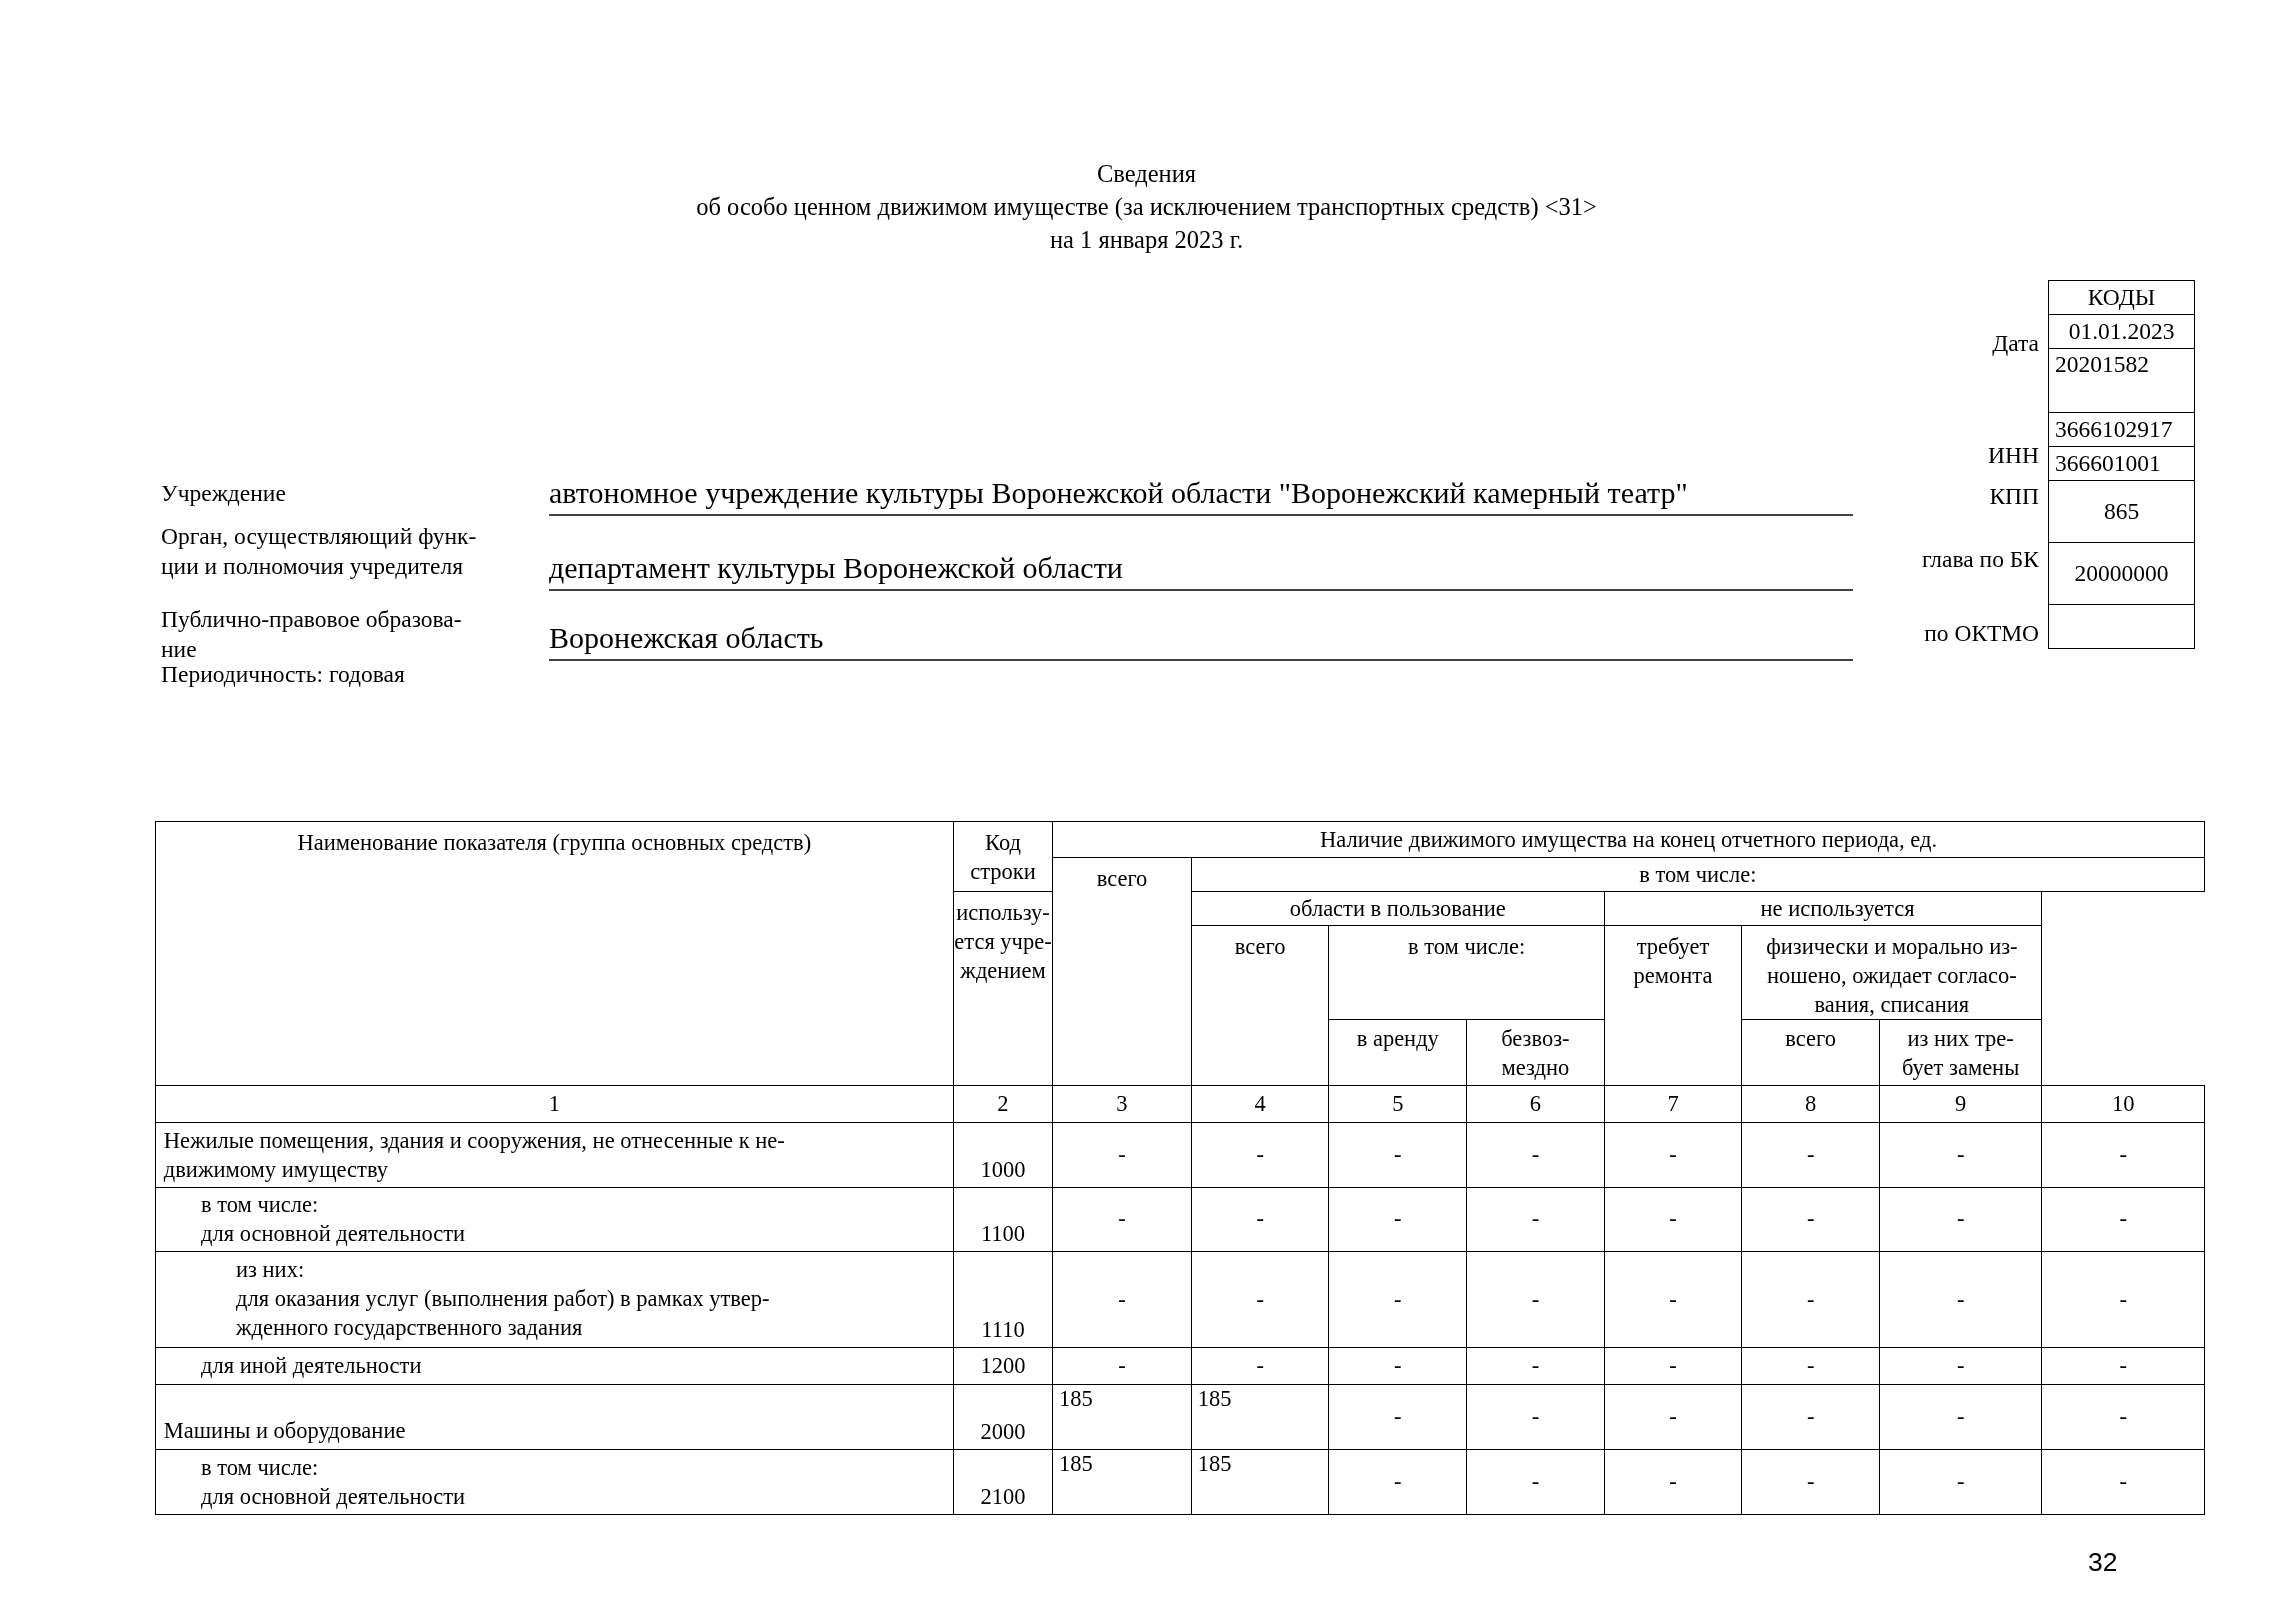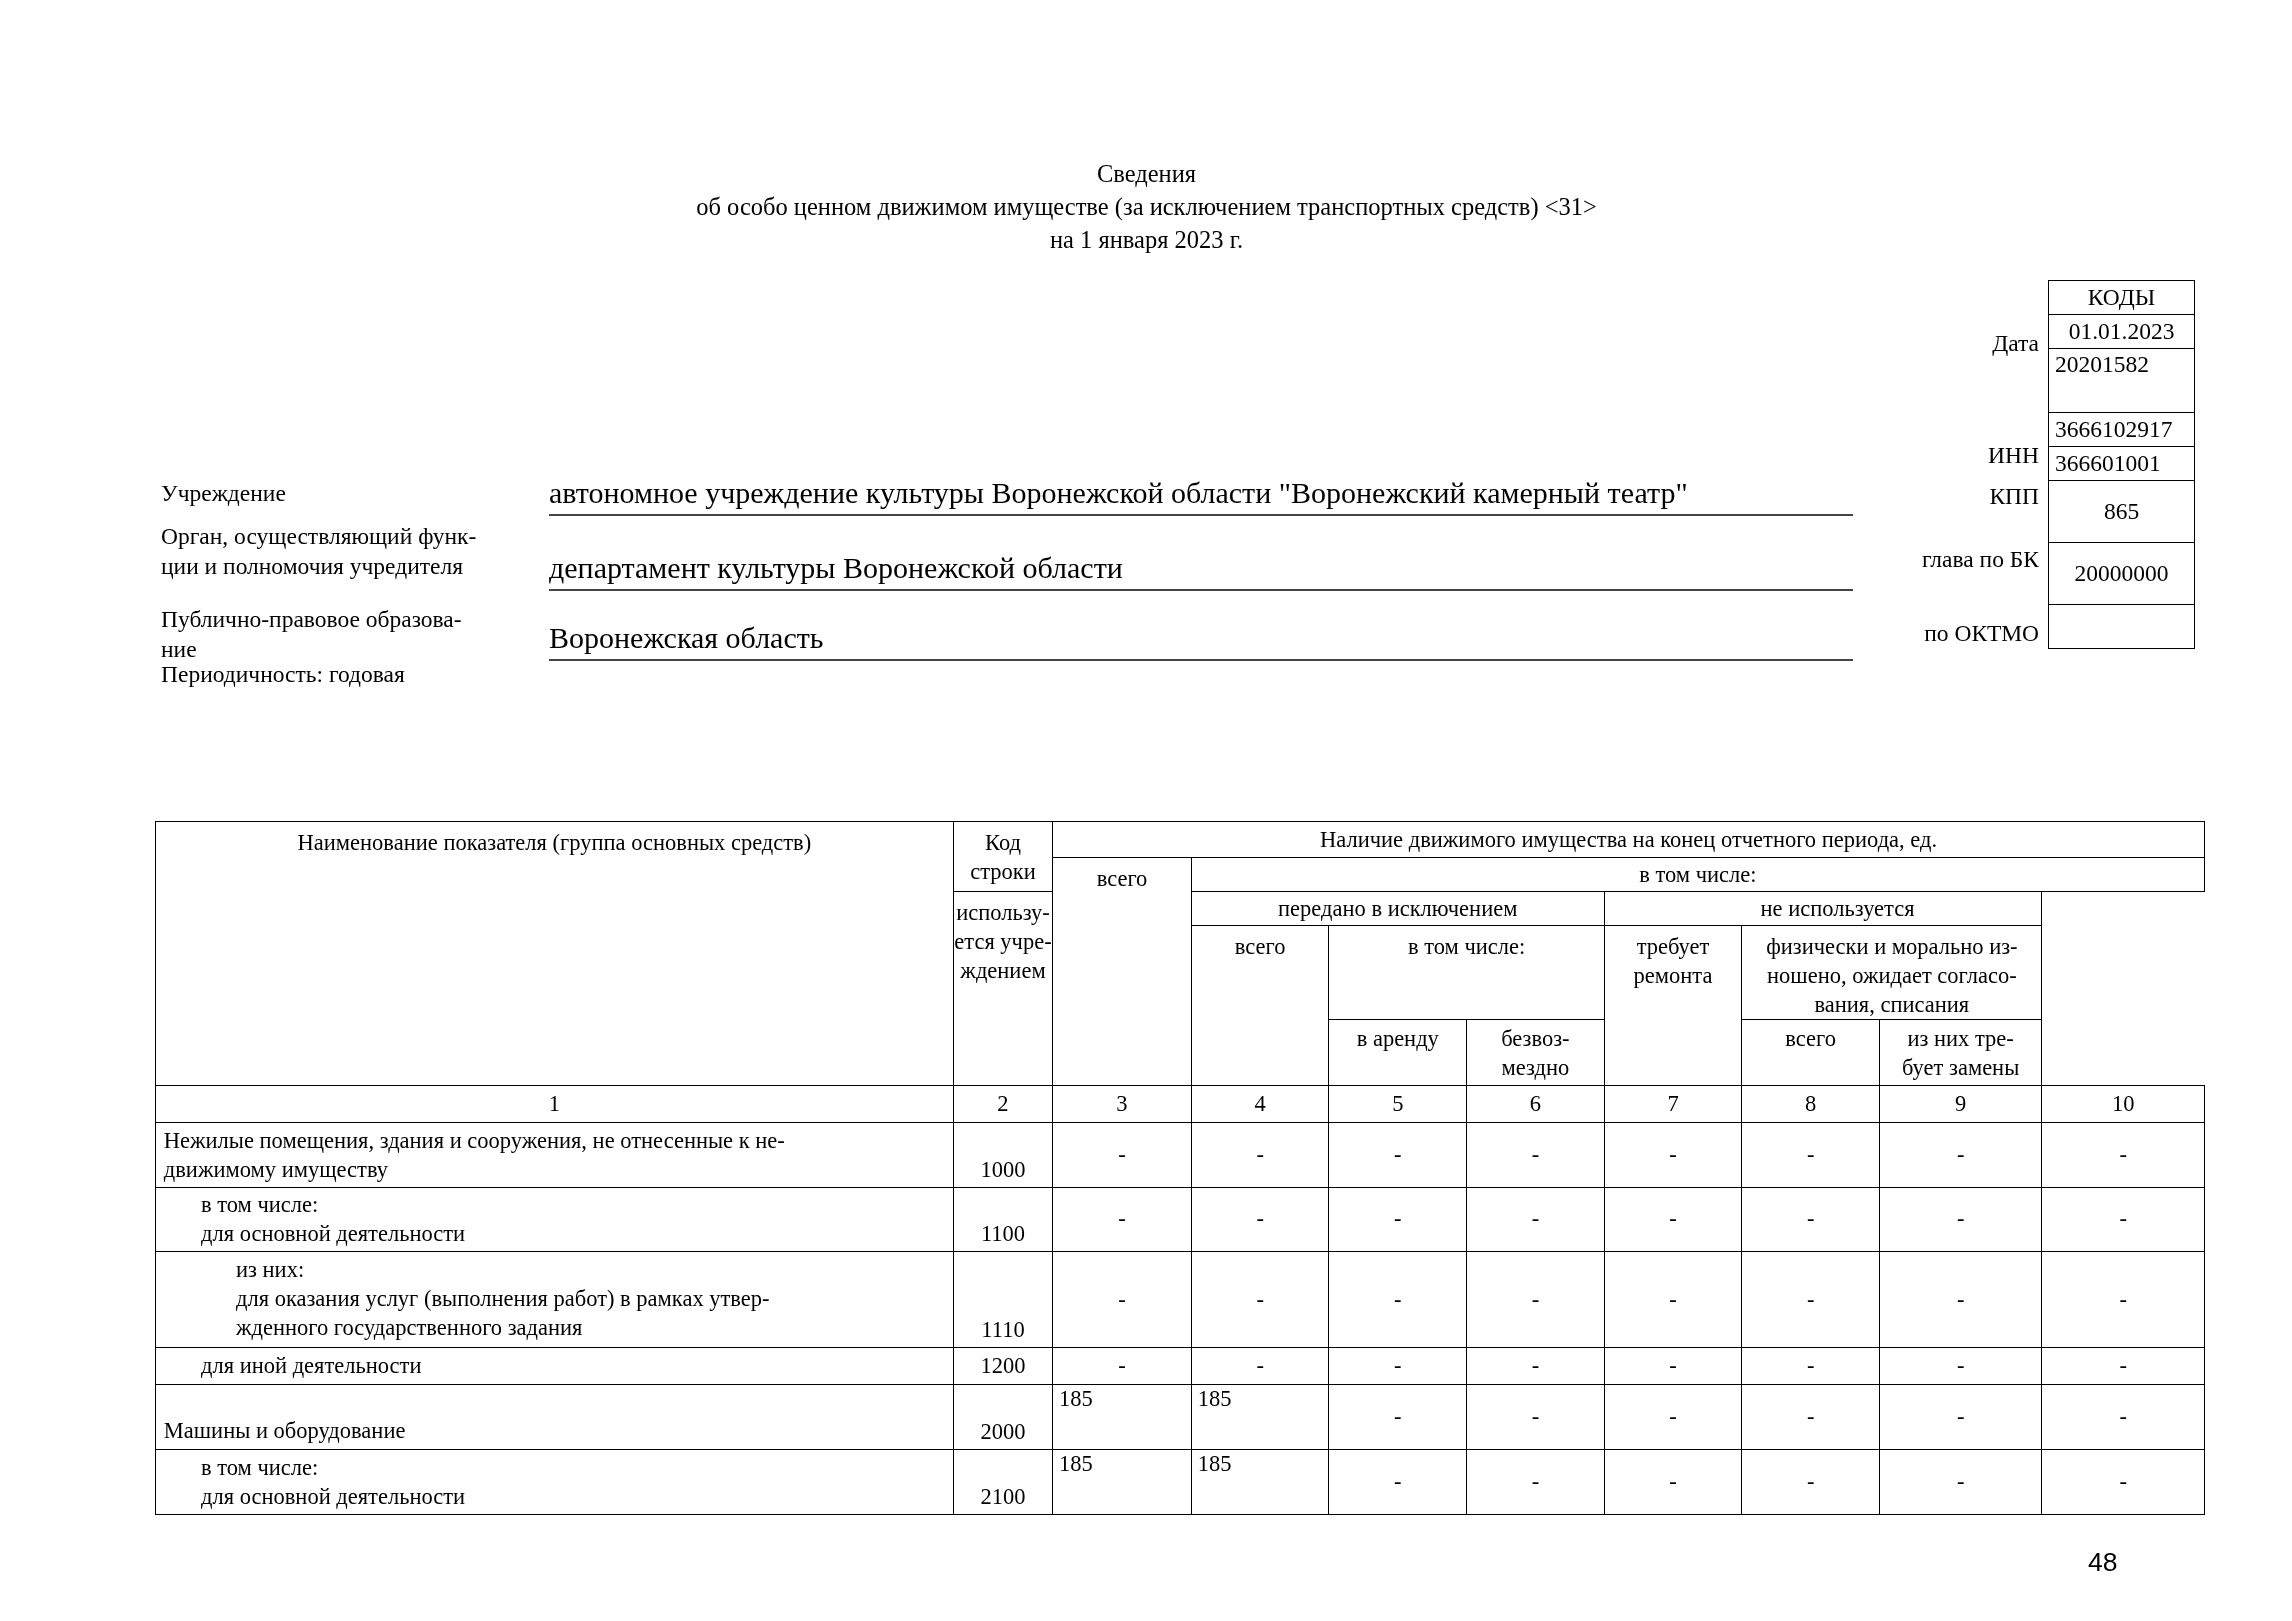--- a/index.html
+++ b/index.html
@@ -246,21 +246,21 @@
         <th class="hcell" rowspan="4" style="vertical-align:top;padding-top:5.9px;">всего</th>
         <th class="hcell" colspan="7" style="height:33px;">в том числе:</th>
       </tr>
 
       <tr>
         <th class="hcell" rowspan="3" style="vertical-align:top;padding-top:5.9px;">
           <div>использу-</div>
           <div>ется учре-</div>
           <div>ждением</div>
         </th>
-        <th class="hcell" colspan="3" style="height:33px;">передано в исключением</th>
+        <th class="hcell" colspan="3" style="height:33px;">области в пользование</th>
         <th class="hcell" colspan="3" style="height:33px;padding-left:29px;">не используется</th>
       </tr>
 
       <tr>
         <th class="hcell" rowspan="2" style="vertical-align:top;padding-top:5.9px;">всего</th>
         <th class="hcell" colspan="2" style="height:69px;vertical-align:top;padding-top:5.9px;">в том числе:</th>
         <th class="hcell" rowspan="2" style="vertical-align:top;padding-top:5.9px;">
           <div>требует</div>
           <div>ремонта</div>
         </th>
@@ -390,16 +390,16 @@
         <td class="val">-</td>
         <td class="val">-</td>
         <td class="val">-</td>
         <td class="val">-</td>
         <td class="val">-</td>
         <td class="val">-</td>
       </tr>
     </tbody>
   </table>
 
-  <div class="page-number">48</div>
+  <div class="page-number">32</div>
 
 </div>
 
 
 </body></html>

